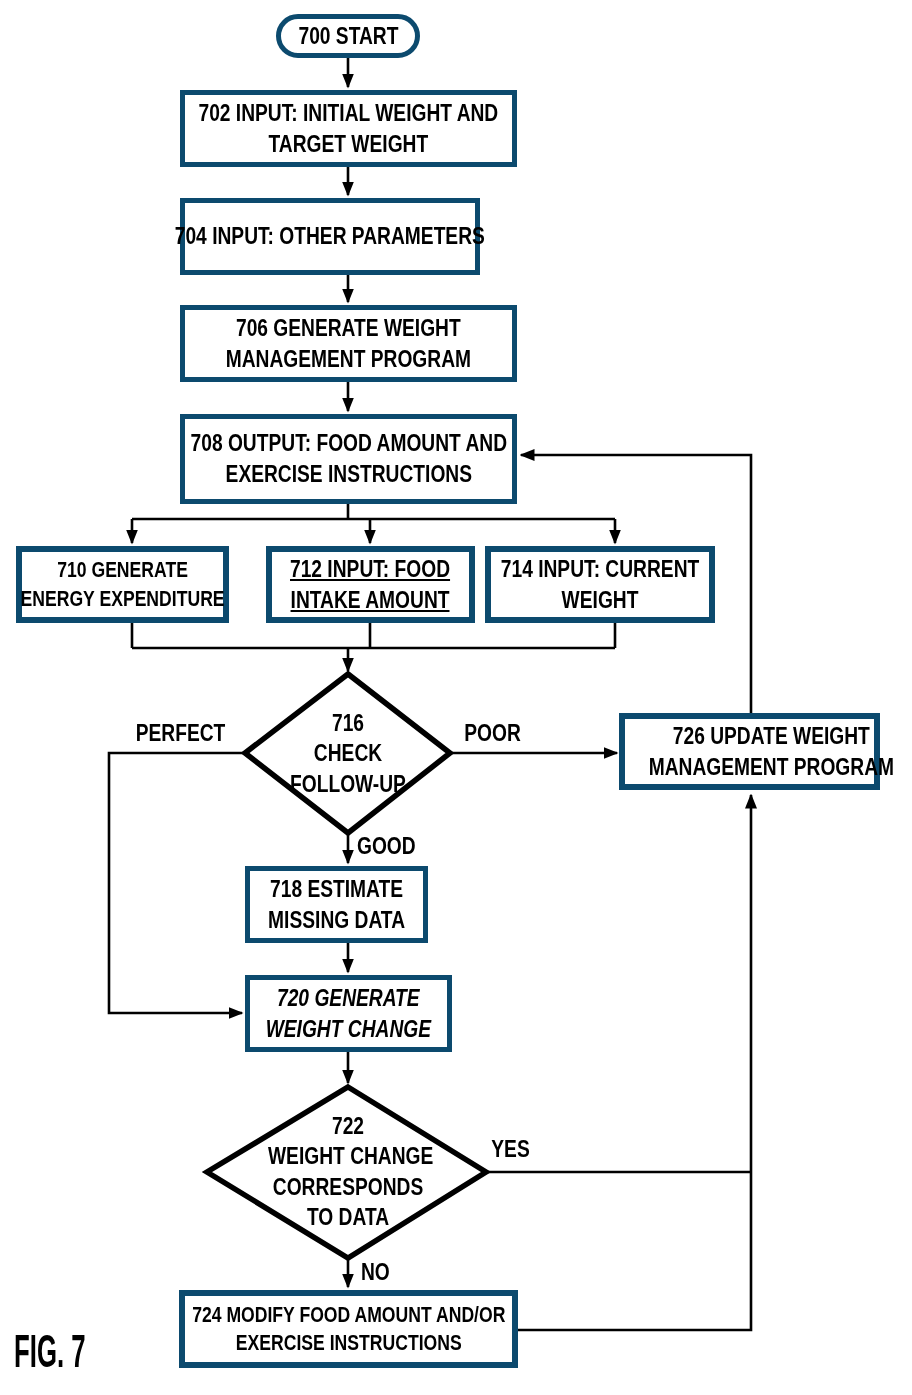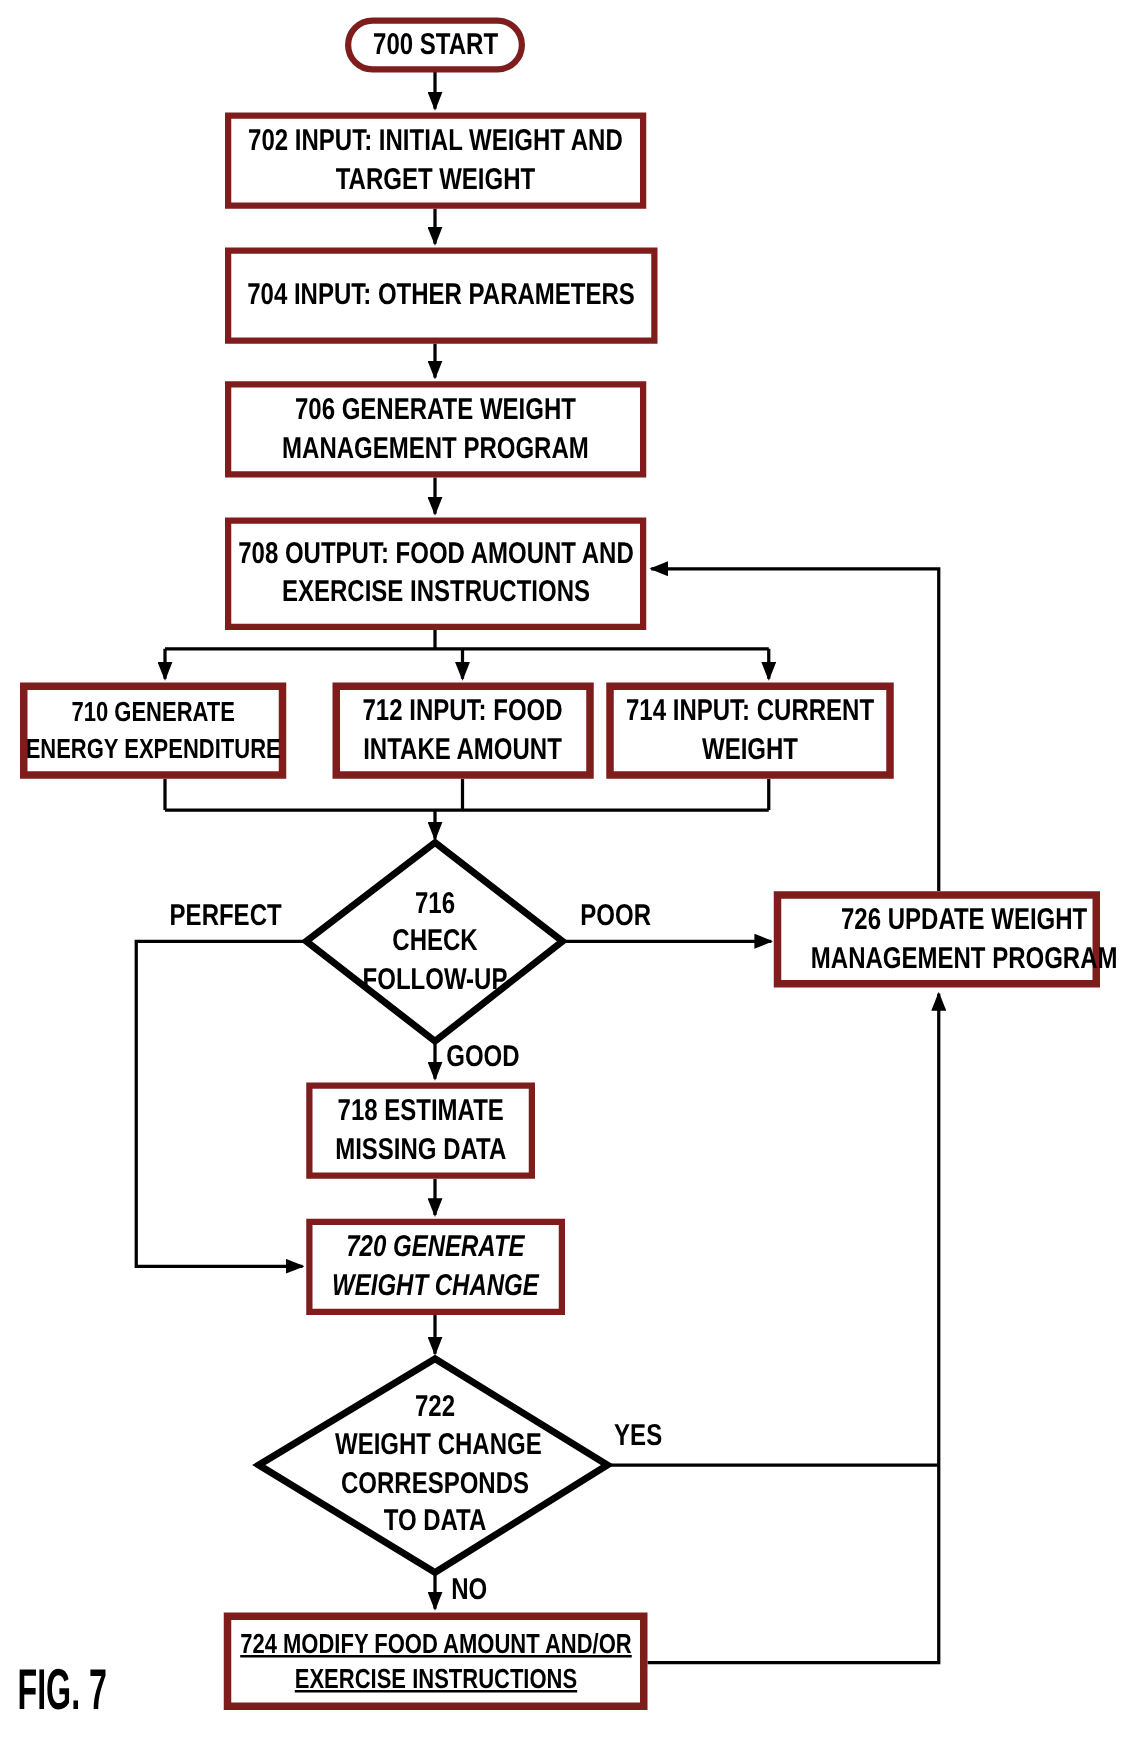--- a/index.html
+++ b/index.html
@@ -19,21 +19,21 @@
     width: 912px; height: 1395px;
     z-index: 1;
   }
   .node {
     position: absolute;
     z-index: 2;
     display: flex;
     align-items: center;
     justify-content: center;
     background: #ffffff;
-    border: 5px solid #7f1d1d;
+    border: 5px solid #0c4a6e;
     text-align: center;
   }
   .node.thick { border-width: 6px; }
   .node .txt {
     font-weight: bold;
     font-size: 24px;
     line-height: 1.28;
     white-space: pre;
     transform: scaleX(0.8);
     transform-origin: center center;
@@ -113,60 +113,60 @@
 
   <div class="node terminator" style="left:276px; top:14px; width:144px; height:44px;">
     <span class="txt">700 START</span>
   </div>
 
   <div class="node" style="left:180px; top:90px; width:337px; height:77px;">
     <span class="txt">702 INPUT: INITIAL WEIGHT AND
 TARGET WEIGHT</span>
   </div>
 
-  <div class="node" style="left:180px; top:198px; width:346px; height:77px;">
+  <div class="node" style="left:180px; top:198px; width:300px; height:77px;">
     <span class="txt">704 INPUT: OTHER PARAMETERS</span>
   </div>
 
   <div class="node" style="left:180px; top:305px; width:337px; height:77px;">
     <span class="txt">706 GENERATE WEIGHT
 MANAGEMENT PROGRAM</span>
   </div>
 
   <div class="node" style="left:180px; top:414px; width:337px; height:90px;">
     <span class="txt">708 OUTPUT: FOOD AMOUNT AND
 EXERCISE INSTRUCTIONS</span>
   </div>
 
   <div class="node thick small" style="left:16px; top:546px; width:213px; height:77px;text-align:center;">
     <span class="txt">710 GENERATE
 ENERGY EXPENDITURE</span>
   </div>
 
-  <div class="node thick" style="left:266px; top:546px; width:209px; height:77px;">
+  <div class="node thick" style="left:266px; top:546px; width:209px; height:77px;text-decoration:underline;">
     <span class="txt">712 INPUT: FOOD
 INTAKE AMOUNT</span>
   </div>
 
   <div class="node thick" style="left:485px; top:546px; width:230px; height:77px;">
     <span class="txt">714 INPUT: CURRENT
 WEIGHT</span>
   </div>
 
   <div class="node" style="left:245px; top:866px; width:183px; height:77px;">
     <span class="txt">718 ESTIMATE
 MISSING DATA</span>
   </div>
 
   <div class="node" style="left:245px; top:975px; width:207px; height:77px;font-style:italic;">
     <span class="txt">720 GENERATE
 WEIGHT CHANGE</span>
   </div>
 
-  <div class="node thick small" style="left:179px; top:1290px; width:339px; height:78px;text-decoration:underline;">
+  <div class="node thick small" style="left:179px; top:1290px; width:339px; height:78px;">
     <span class="txt">724 MODIFY FOOD AMOUNT AND/OR
 EXERCISE INSTRUCTIONS</span>
   </div>
 
   <div class="node thick" style="left:619px; top:713px; width:261px; height:77px;padding-left:44px;">
     <span class="txt">726 UPDATE WEIGHT
 MANAGEMENT PROGRAM</span>
   </div>
 
   <div class="dlabel" style="left:248px; top:708px; width:200px;">716

